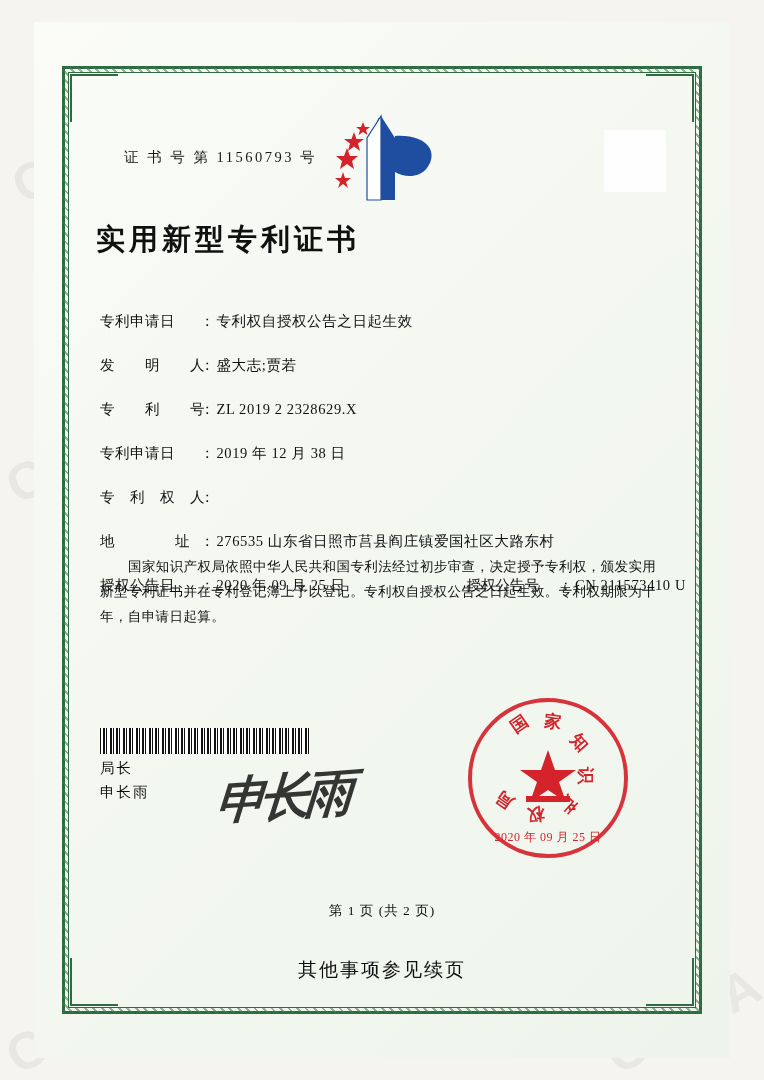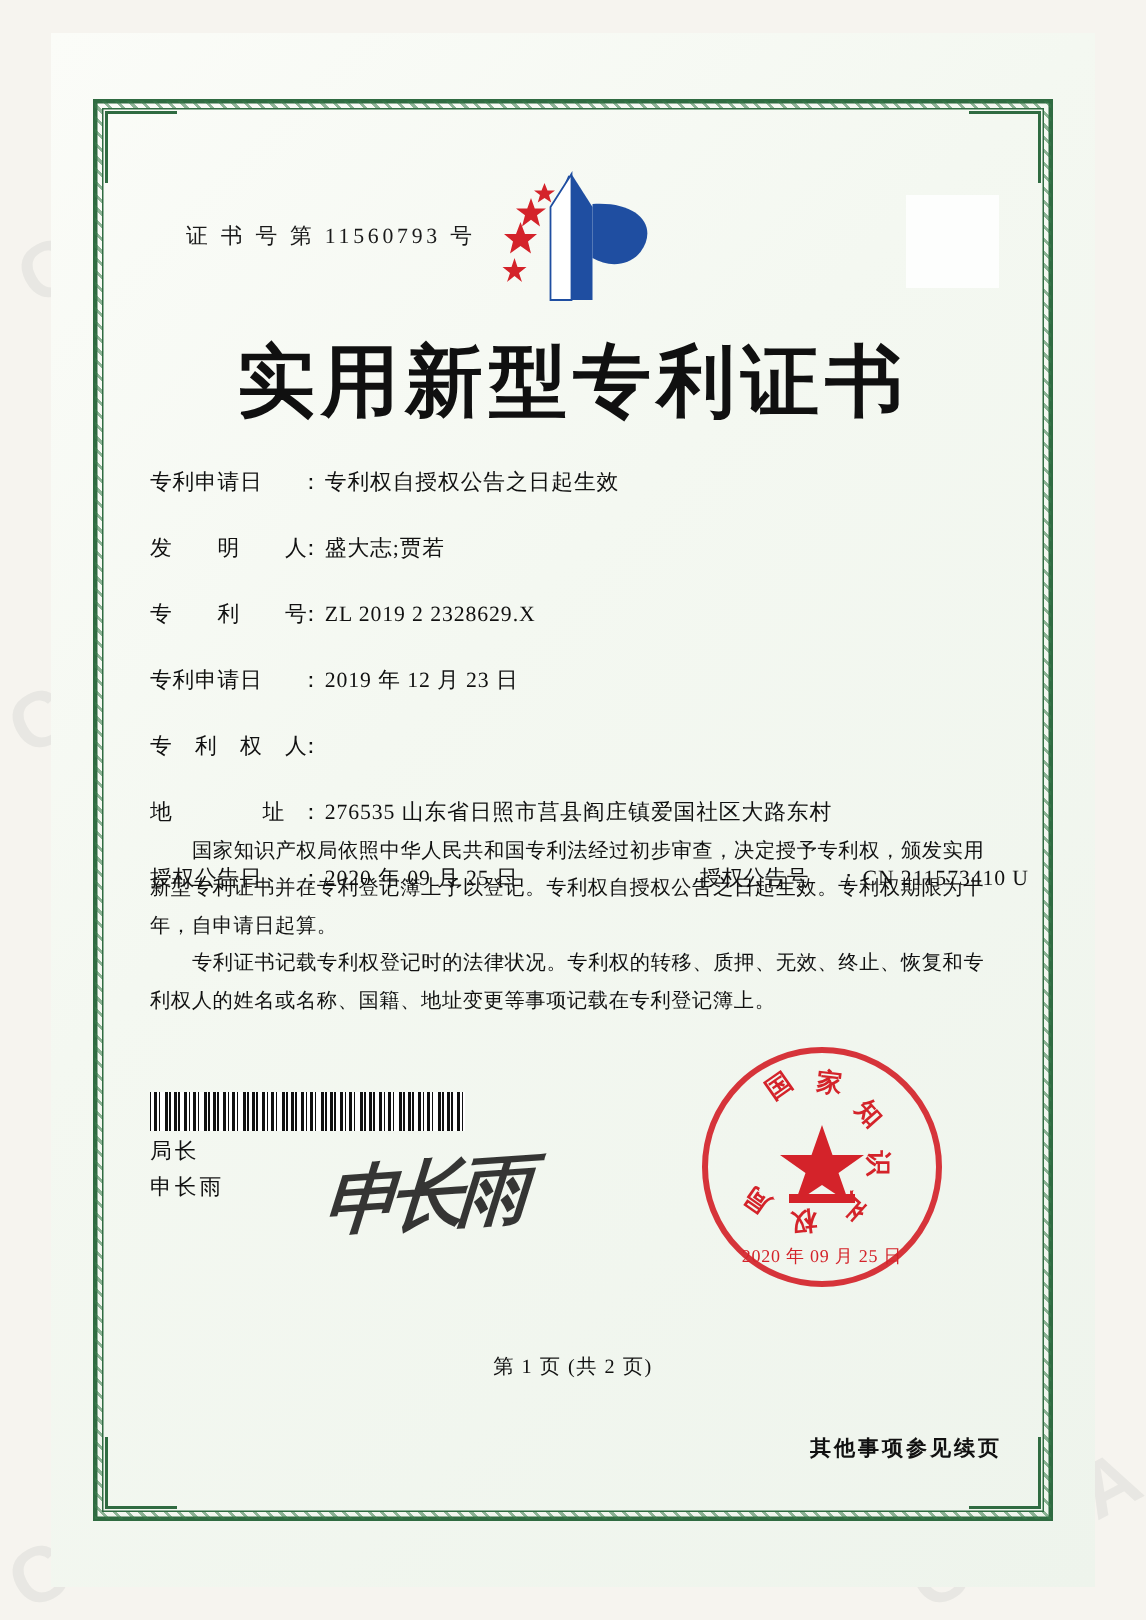--- a/index.html
+++ b/index.html
@@ -141,22 +141,21 @@
     width: 150px;
     height: 96px;
   }
 
   
   .title {
     position: absolute;
     left: 0;
     right: 0;
     top: 118px;
-    text-align: center;
-    font-size: 52px;
+    font-size: 29px;
     font-weight: bold;
     letter-spacing: 4px;
     color: #101010;
     font-family: "DejaVu Serif", serif;
   }
 
   
   .fields {
     position: absolute;
     left: 4px;
@@ -313,23 +312,23 @@
     text-align: center;
     font-size: 13.5px;
     color: #111;
     letter-spacing: 1px;
   }
   .footer-note {
     position: absolute;
     left: 0;
     right: 0;
     top: 855px;
-    text-align: right;
-    font-size: 14px;
-    font-weight: bold;
+    text-align: center;
+    font-size: 19px;
+    font-weight: normal;
     color: #111;
     letter-spacing: 2px;
   }
 </style>
 </head>
 <body>
 
 <div class="watermark-layer" id="wm-layer">
     <div class="wm" style="left: 6px; top: 120px; font-size: 52px;">CNIPA</div>
     <div class="wm" style="left: 210px; top: 60px; font-size: 52px;">CNIPA</div>
@@ -391,21 +390,21 @@
 
       <div class="field-row">
         <span class="field-label">专　　利　　号</span>
         <span class="field-colon">：</span>
         <span class="field-value">ZL 2019 2 2328629.X</span>
       </div>
 
       <div class="field-row">
         <span class="field-label">专利申请日</span>
         <span class="field-colon">：</span>
-        <span class="field-value">2019 年 12 月 23 日</span>
+        <span class="field-value">2019 年 12 月 38 日</span>
       </div>
 
       <div class="field-row">
         <span class="field-label">专　利　权　人</span>
         <span class="field-colon">：</span>
       </div>
 
       <div class="field-row">
         <span class="field-label">地　　　　址</span>
         <span class="field-colon">：</span>
@@ -418,21 +417,20 @@
         <span class="field-value">2020 年 09 月 25 日</span>
         <span class="field-label2">授权公告号</span>
         <span class="field-colon">：</span>
         <span class="field-value">CN 211573410 U</span>
       </div>
 
     </div>
 
     <div class="body-text">
       <p>国家知识产权局依照中华人民共和国专利法经过初步审查，决定授予专利权，颁发实用新型专利证书并在专利登记簿上予以登记。专利权自授权公告之日起生效。专利权期限为十年，自申请日起算。</p>
-      <p>专利证书记载专利权登记时的法律状况。专利权的转移、质押、无效、终止、恢复和专利权人的姓名或名称、国籍、地址变更等事项记载在专利登记簿上。</p>
     </div>
 
     <div class="barcode"></div>
 
     <div class="sig-block">
       <div>局长</div>
       <div>申长雨</div>
     </div>
     <div class="signature">申长雨</div>
 

